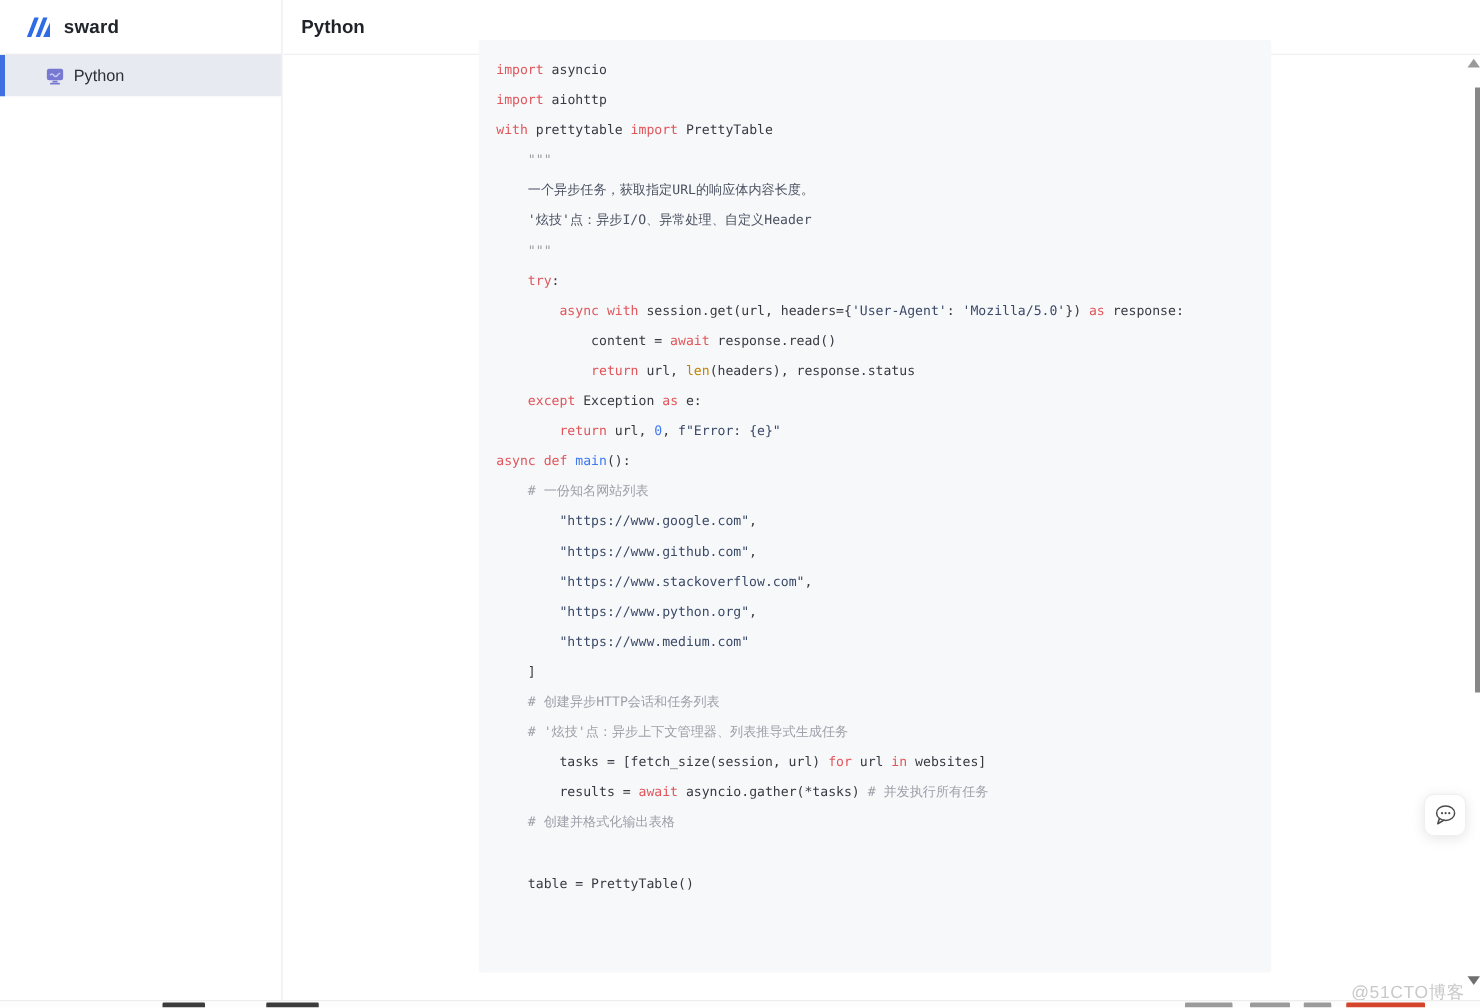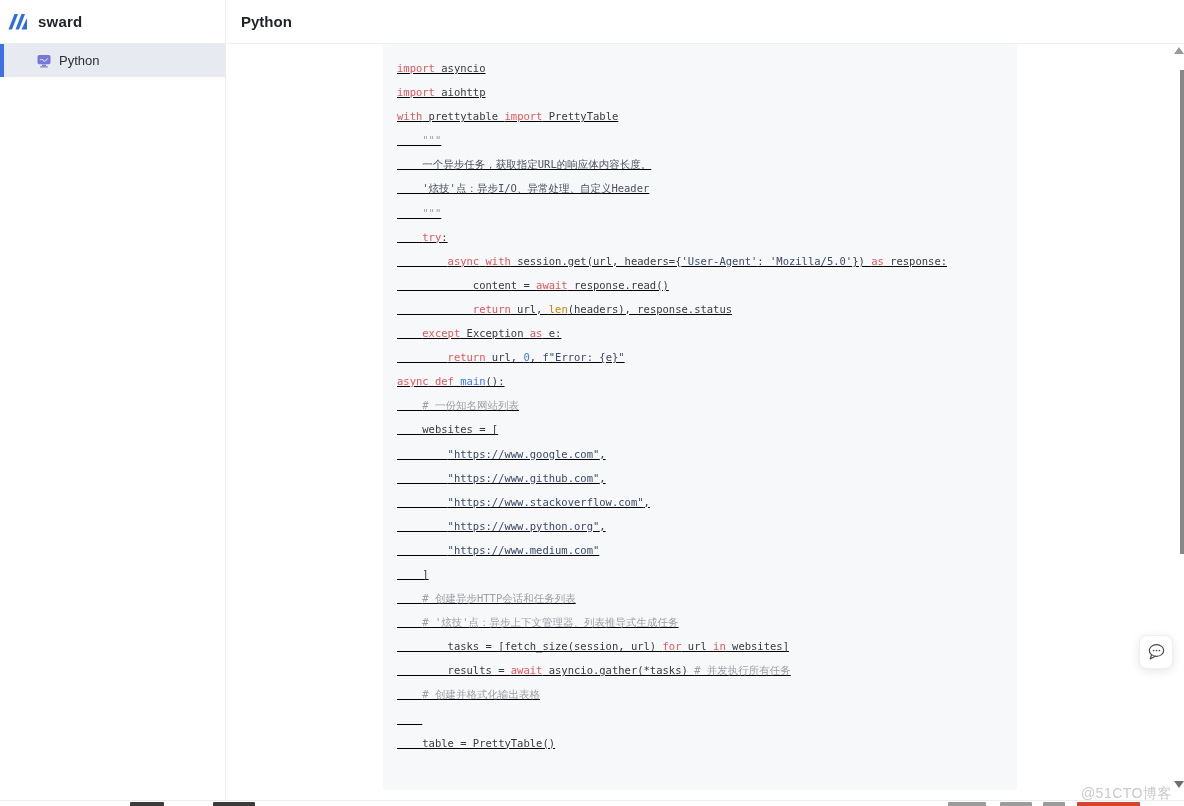--- a/index.html
+++ b/index.html
@@ -3,40 +3,40 @@
 <meta charset="utf-8">
 <style>
   * { margin: 0; padding: 0; box-sizing: border-box; }
   html, body { width: 1184px; height: 806px; overflow: hidden; background: #fff;
     font-family: "Liberation Sans", sans-serif; }
   .app { position: relative; width: 1184px; height: 806px; background: #fff; }
 
   
   .sidebar { position: absolute; left: 0; top: 0; width: 226px; height: 800px;
     background: #fff; border-right: 1px solid #ececee; }
-  .sidebar-header { height: 44px; display: flex; align-items: center; padding-left: 6px;
+  .sidebar-header { height: 44px; display: flex; align-items: center; padding-left: 19px;
     border-bottom: 1px solid #ececee; }
   .logo-mark { width: 24px; height: 22px; margin-right: 8px; flex: 0 0 auto; }
   .logo-text { font-size: 15px; font-weight: 700; color: #20242b; letter-spacing: .2px; }
   .side-item { position: relative; height: 33px; display: flex; align-items: center;
     padding-left: 36px; cursor: pointer; }
   .side-item.selected { background: #e7eaf1; }
   .side-item.selected::before { content: ""; position: absolute; left: 0; top: 0;
     width: 4px; height: 100%; background: #3f6fe0; }
   .side-item .item-icon { width: 16px; height: 16px; margin-right: 7px; flex: 0 0 auto; }
   .side-item .item-label { font-size: 13px; color: #2a2f36; }
 
   
   .main-header { position: absolute; left: 227px; top: 0; width: 957px; height: 44px;
     background: #fff; border-bottom: 1px solid #f0f0f2; display: flex; align-items: center; }
   .page-title { font-size: 15px; font-weight: 700; color: #1f2329; padding-left: 14px; }
 
   
-  .code-panel { position: absolute; left: 383px; top: 44px; width: 634px; height: 746px;
-    background: #f7f8fa; border-radius: 2px; overflow: hidden; text-decoration: underline; }
+  .code-panel { position: absolute; left: 383px; top: 32px; width: 634px; height: 746px;
+    background: #f7f8fa; border-radius: 2px; overflow: hidden; }
   .code-inner { padding: 12px 14px 0 14px; }
   .code-line { font-family: "DejaVu Sans Mono", "Liberation Mono", monospace;
     font-size: 10.5px; line-height: 24.1px; white-space: pre; color: #383a42; }
   .t-pl  { color: #383a42; }
   .t-kw  { color: #e0565b; }
   .t-fn  { color: #4078f2; }
   .t-bi  { color: #c18401; }
   .t-str { color: #3b4a68; }
   .t-num { color: #4078f2; }
   .t-com { color: #9da0a8; }
@@ -108,21 +108,20 @@
         <div class="code-line"><span class="t-doc">    '炫技'点：异步I/O、异常处理、自定义Header</span></div>
         <div class="code-line"><span class="t-docq">    """</span></div>
         <div class="code-line"><span class="t-pl">    </span><span class="t-kw">try</span><span class="t-pl">:</span></div>
         <div class="code-line"><span class="t-pl">        </span><span class="t-kw">async</span><span class="t-pl"> </span><span class="t-kw">with</span><span class="t-pl"> session.get(url, headers={</span><span class="t-str">'User-Agent'</span><span class="t-pl">: </span><span class="t-str">'Mozilla/5.0'</span><span class="t-pl">}) </span><span class="t-kw">as</span><span class="t-pl"> response:</span></div>
         <div class="code-line"><span class="t-pl">            content = </span><span class="t-kw">await</span><span class="t-pl"> response.read()</span></div>
         <div class="code-line"><span class="t-pl">            </span><span class="t-kw">return</span><span class="t-pl"> url, </span><span class="t-bi">len</span><span class="t-pl">(headers), response.status</span></div>
         <div class="code-line"><span class="t-pl">    </span><span class="t-kw">except</span><span class="t-pl"> Exception </span><span class="t-kw">as</span><span class="t-pl"> e:</span></div>
         <div class="code-line"><span class="t-pl">        </span><span class="t-kw">return</span><span class="t-pl"> url, </span><span class="t-num">0</span><span class="t-pl">, </span><span class="t-str">f"Error: {e}"</span></div>
         <div class="code-line"><span class="t-kw">async</span><span class="t-pl"> </span><span class="t-kw">def</span><span class="t-pl"> </span><span class="t-fn">main</span><span class="t-pl">():</span></div>
         <div class="code-line"><span class="t-pl">    </span><span class="t-com"># 一份知名网站列表</span></div>
-        <div class="code-line"><span class="t-pl">    websites = [</span></div>
         <div class="code-line"><span class="t-pl">        </span><span class="t-str">"https://www.google.com"</span><span class="t-pl">,</span></div>
         <div class="code-line"><span class="t-pl">        </span><span class="t-str">"https://www.github.com"</span><span class="t-pl">,</span></div>
         <div class="code-line"><span class="t-pl">        </span><span class="t-str">"https://www.stackoverflow.com"</span><span class="t-pl">,</span></div>
         <div class="code-line"><span class="t-pl">        </span><span class="t-str">"https://www.python.org"</span><span class="t-pl">,</span></div>
         <div class="code-line"><span class="t-pl">        </span><span class="t-str">"https://www.medium.com"</span></div>
         <div class="code-line"><span class="t-pl">    ]</span></div>
         <div class="code-line"><span class="t-pl">    </span><span class="t-com"># 创建异步HTTP会话和任务列表</span></div>
         <div class="code-line"><span class="t-pl">    </span><span class="t-com"># '炫技'点：异步上下文管理器、列表推导式生成任务</span></div>
         <div class="code-line"><span class="t-pl">        tasks = [fetch_size(session, url) </span><span class="t-kw">for</span><span class="t-pl"> url </span><span class="t-kw">in</span><span class="t-pl"> websites]</span></div>
         <div class="code-line"><span class="t-pl">        results = </span><span class="t-kw">await</span><span class="t-pl"> asyncio.gather(*tasks) </span><span class="t-com"># 并发执行所有任务</span></div>

